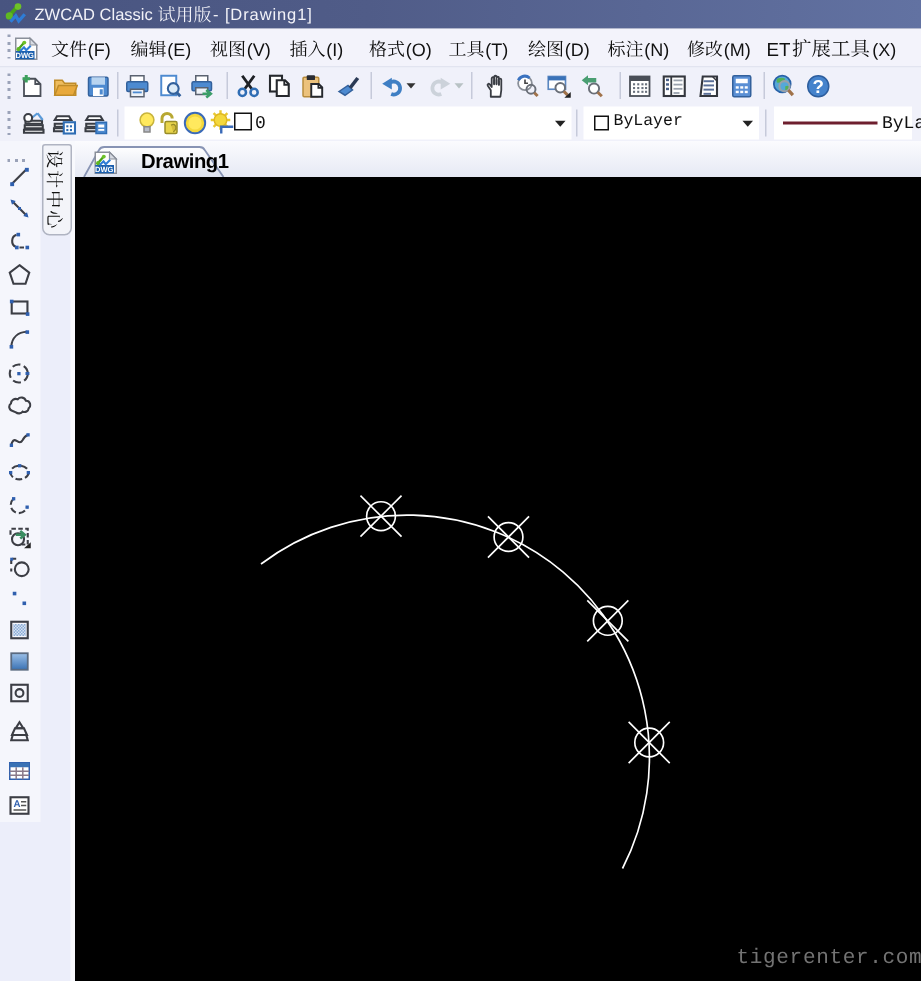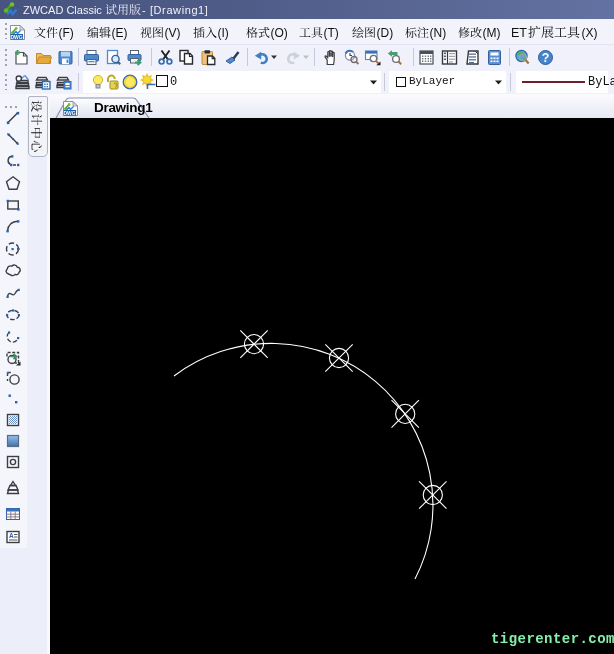--- a/index.html
+++ b/index.html
@@ -22,22 +22,22 @@
   #tabrow{left:0;top:94px;width:614px;height:24px;
     background:linear-gradient(#fbfbfe,#e6e9f4);}
   #tabtext{left:84px;top:100px;font-size:13.5px;font-weight:bold;color:#000;letter-spacing:-0.3px;margin-left:10px;}
   
   #leftpanel{left:0;top:118px;width:50px;height:536px;background:#eceefa;}
   #drawtb{left:0;top:94px;width:27px;height:454px;background:#f5f6fc;}
   .dico{position:absolute;left:5px;width:16px;height:16px;}
   #panel-edge{left:47px;top:94px;width:3px;height:560px;background:#f8f9fd;}
   
   #canvas{left:50px;top:118px;width:564px;height:536px;background:#000;}
-  #sitetext{left:441px;top:513px;color:#86efac;font-family:"Liberation Mono",monospace;
-    font-weight:bold;font-size:14px;white-space:nowrap;letter-spacing:0.45px;}
+  #sitetext{left:441px;top:513px;color:#737373;font-family:"Liberation Mono",monospace;
+    font-weight:normal;font-size:14px;white-space:nowrap;letter-spacing:0.45px;}
   
   #dctab{left:28px;top:96px;width:18px;height:59px;background:#f3f4f9;
     border:1px solid #b0b4c2;border-radius:2px 2px 5px 5px;}
   .ico{position:absolute;width:17px;height:17px;}
   .combo{position:absolute;top:1px;height:22px;background:#fff;}
 </style>
 </head>
 <body>
   <svg width="0" height="0" style="position:absolute">
     <defs>

